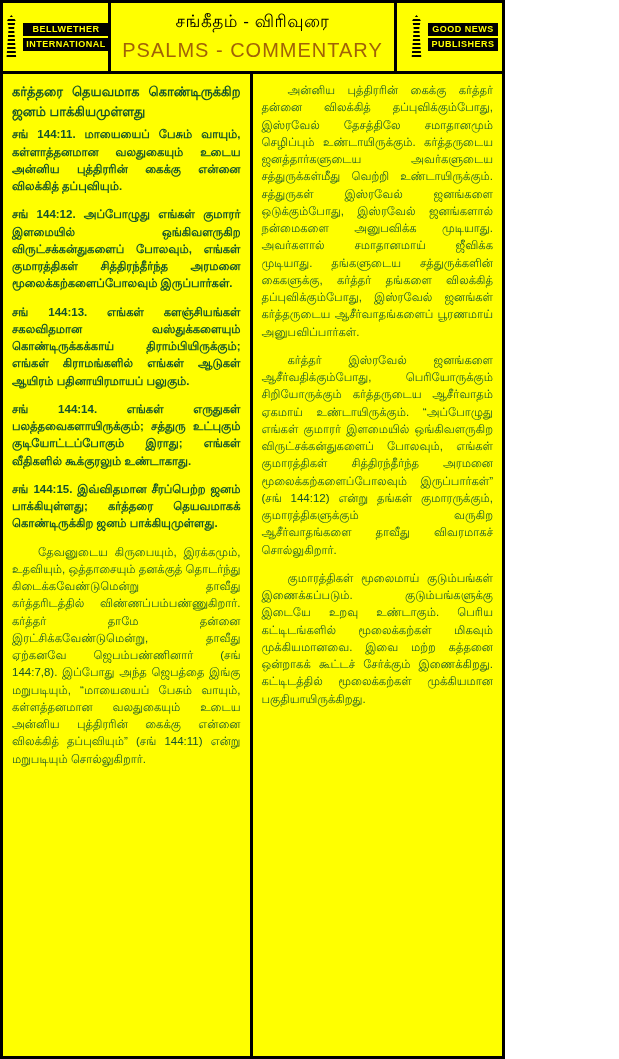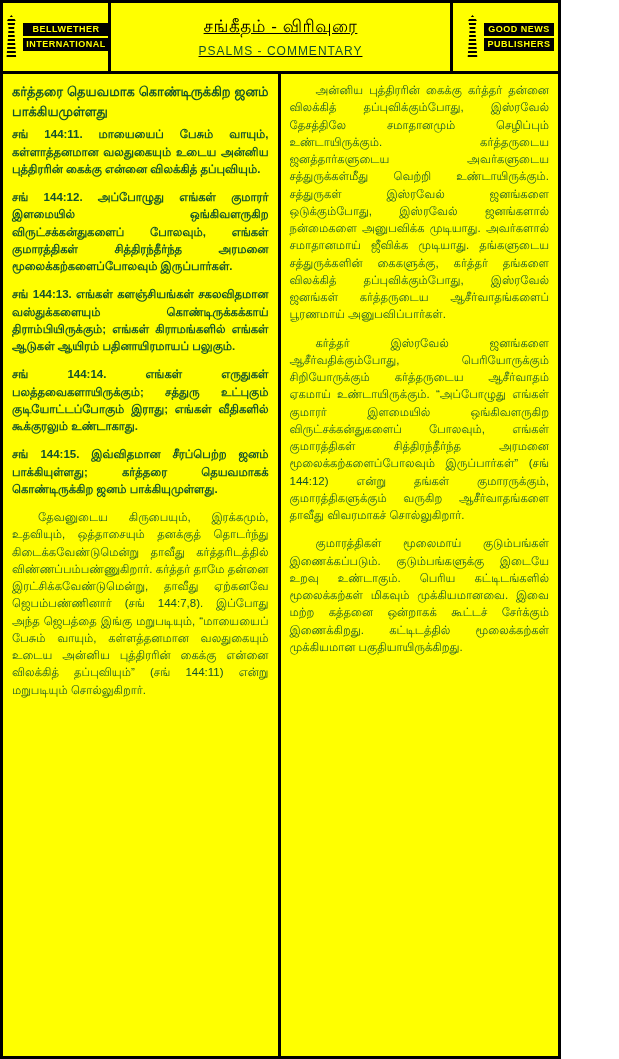--- a/index.html
+++ b/index.html
@@ -6,21 +6,21 @@
     margin: 0;
     padding: 0;
     background: #ffffff;
   }
   body {
     width: 619px;
     height: 1059px;
     font-family: "Liberation Sans", sans-serif;
   }
   .page {
-    width: 561px;
+    width: 505px;
     height: 1059px;
     box-sizing: border-box;
     background: #ffff00;
     border: 3px solid #000000;
     position: relative;
     overflow: hidden;
   }
 
   
   .header {
@@ -81,30 +81,29 @@
     line-height: 1;
     white-space: nowrap;
   }
   .header-titles {
     flex: 1;
     display: flex;
     flex-direction: column;
     align-items: center;
     justify-content: center;
     gap: 6px;
-    text-decoration: underline;
   }
   .title-tamil {
     font-size: 17px;
     color: #000000;
     letter-spacing: 0.5px;
   }
   .title-english {
-    font-size: 12px;
-    color: #14532d;
+    font-size: 20px;
+    color: #a16207;
     letter-spacing: 1px;
   }
 
   
   .columns {
     display: flex;
     height: calc(1059px - 68px - 6px);
     box-sizing: border-box;
   }
   .col {

